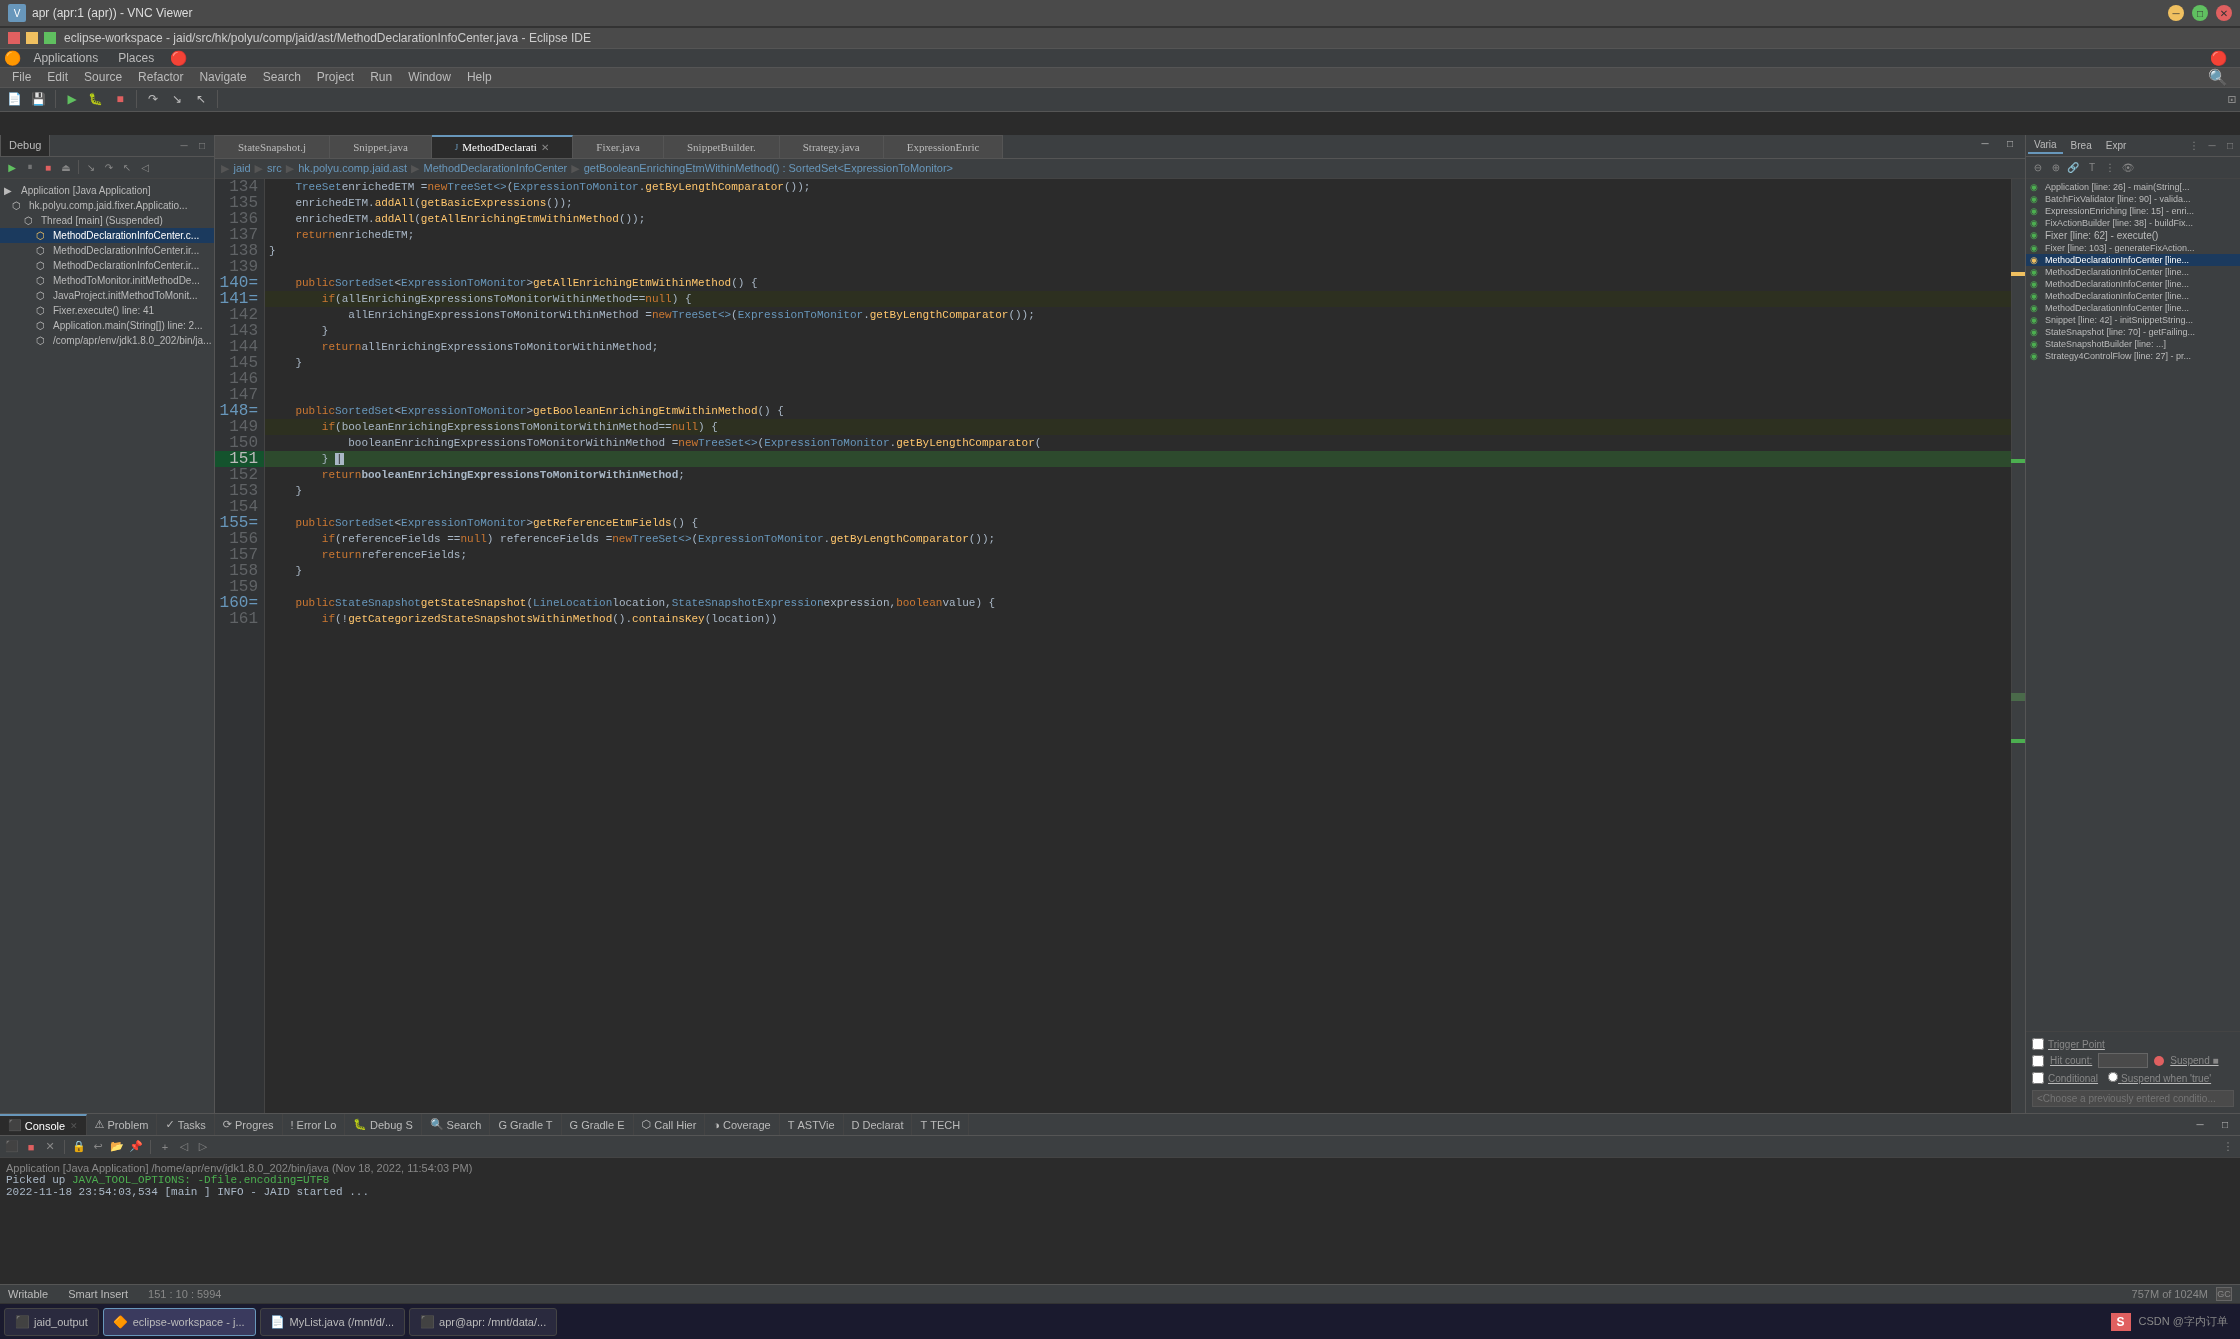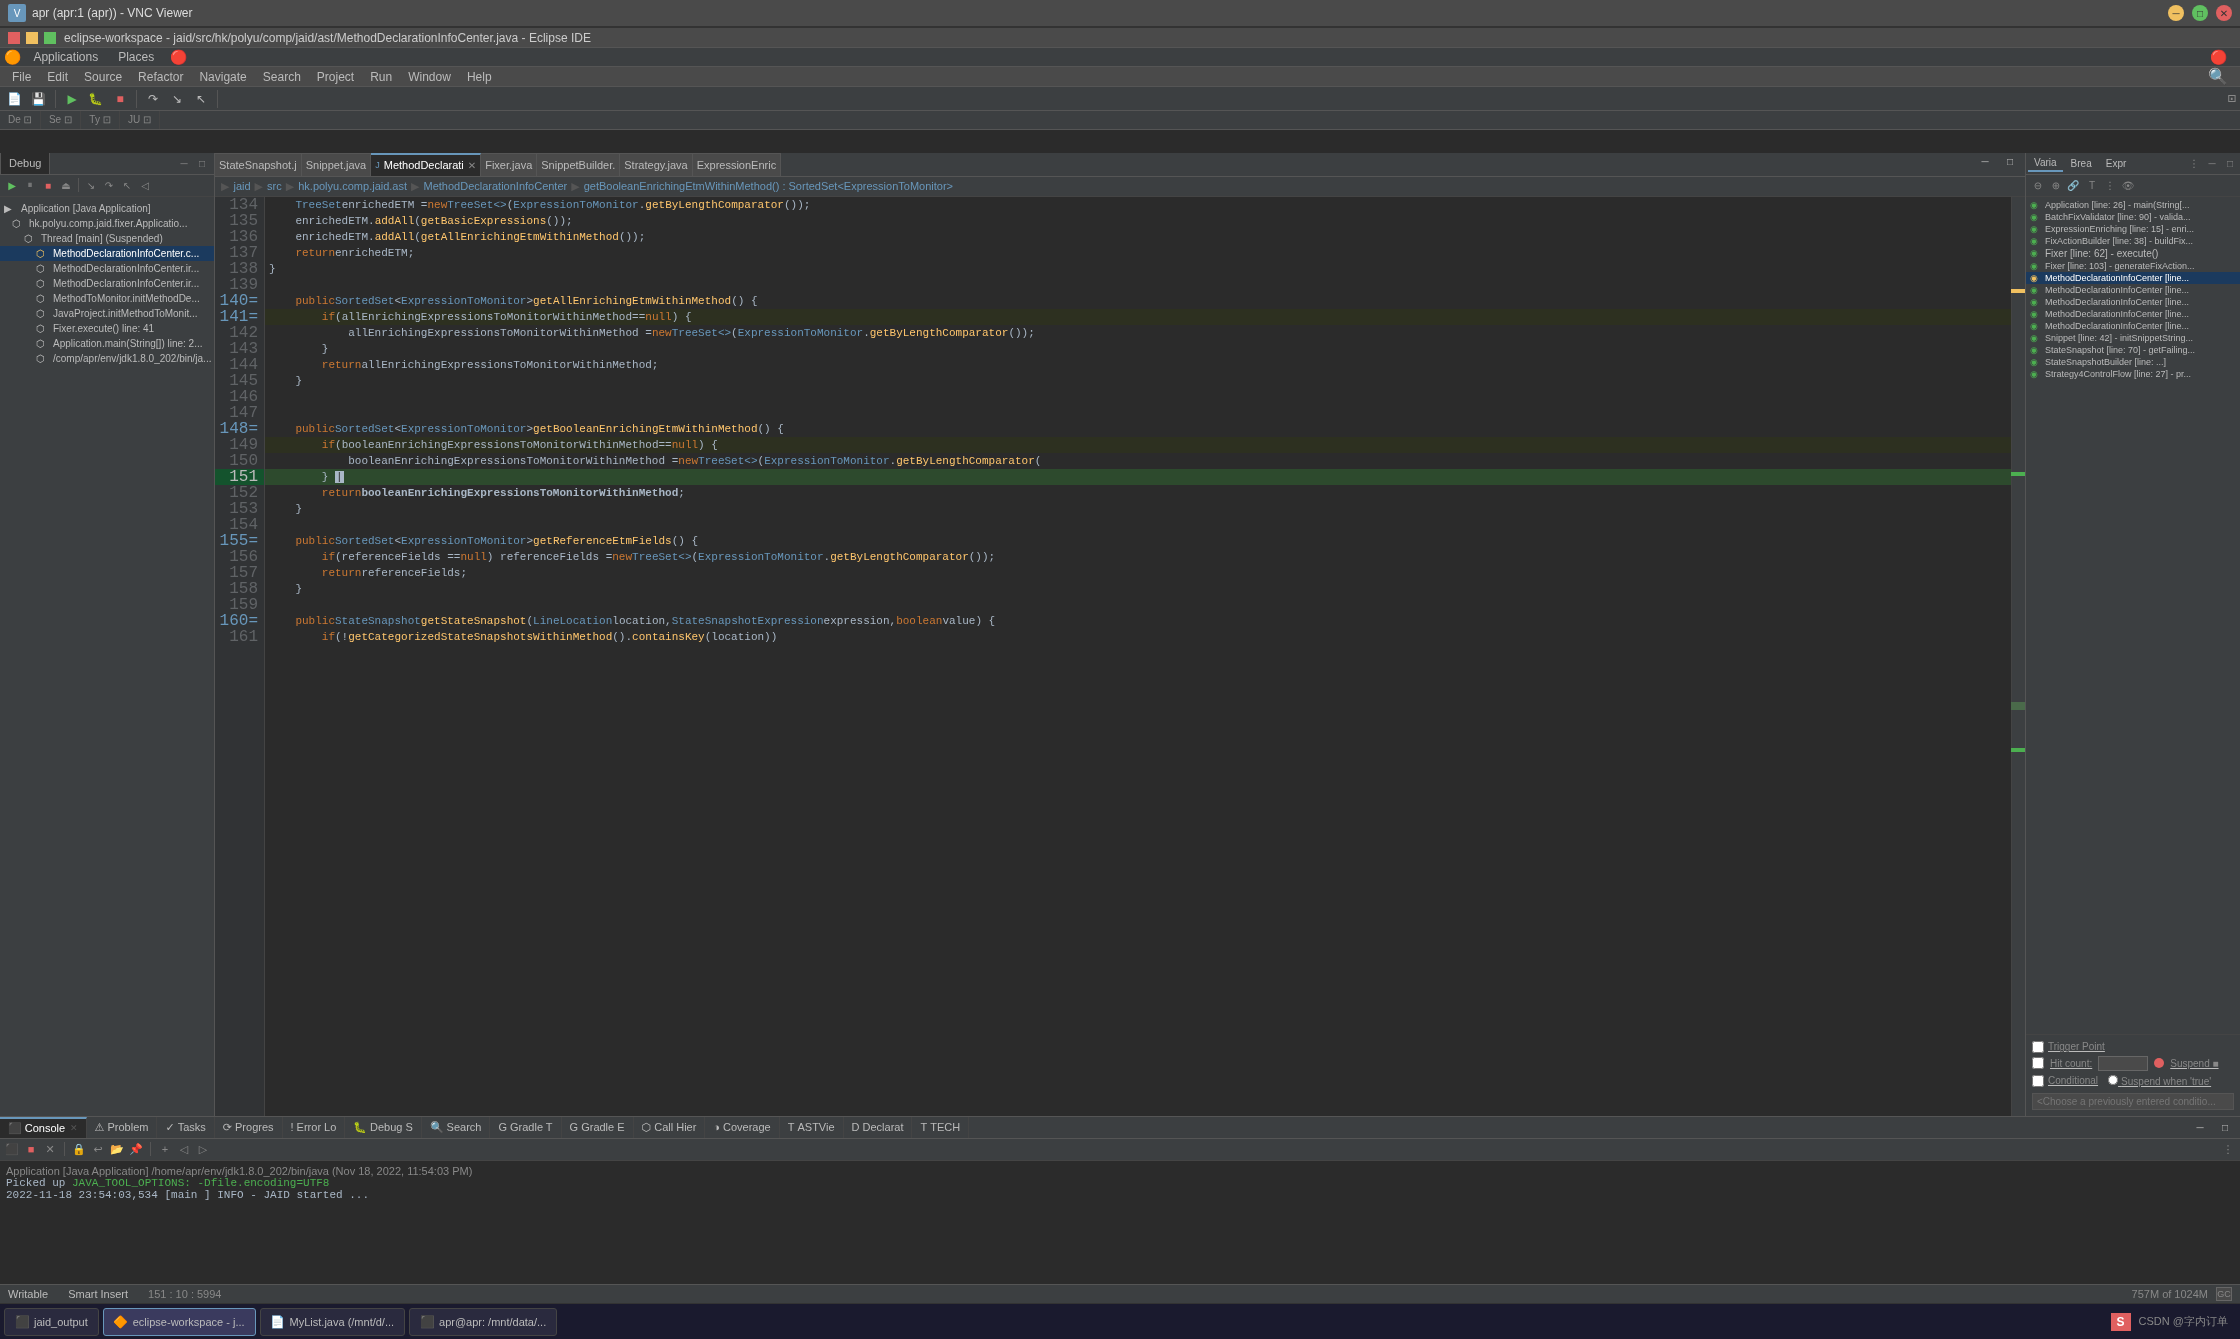--- a/index.html
+++ b/index.html
@@ -149,22 +149,22 @@
     
     .editor-tabs {
       height: 24px;
       background: #3c3f41;
       display: flex;
       align-items: flex-end;
       border-bottom: 1px solid #555;
       overflow: hidden;
     }
     .editor-tab {
-      padding: 3px 4px;
-      font-family: Liberation Sans, sans-serif;
+      padding: 3px 23px;
+      font-family: Liberation Serif, serif;
       font-size: 11px;
       color: #bbbbbb;
       cursor: pointer;
       background: #4a4a4a;
       border-right: 1px solid #555;
       border-top: 1px solid #555;
       height: 100%;
       display: flex; align-items: center; gap: 4px;
       white-space: nowrap;
     }
@@ -580,34 +580,20 @@
     <div class="toolbar-sep"></div>
     <button class="toolbar-btn">↷</button>
     <button class="toolbar-btn">↘</button>
     <button class="toolbar-btn">↖</button>
     <div class="toolbar-sep"></div>
     <div style="margin-left: auto; display: flex; gap: 3px;">
       <span style="color: #888; font-size: 14px;">⊡</span>
     </div>
   </div>
 
-  <div class="perspective-tabs">
-    <div class="persp-tab">
-      <span>De ⊡</span>
-    </div>
-    <div class="persp-tab">
-      <span>Se ⊡</span>
-    </div>
-    <div class="persp-tab">
-      <span>Ty ⊡</span>
-    </div>
-    <div class="persp-tab">
-      <span>JU ⊡</span>
-    </div>
-  </div>
 
   <div class="main-layout">
 
     <div class="left-panel">
       <div class="panel-tabs">
         <div class="panel-tab active">
           <span>Debug</span>
         </div>
         <div style="margin-left: auto; padding: 0 4px; display: flex; gap: 2px;">
           <button class="debug-btn">─</button>

